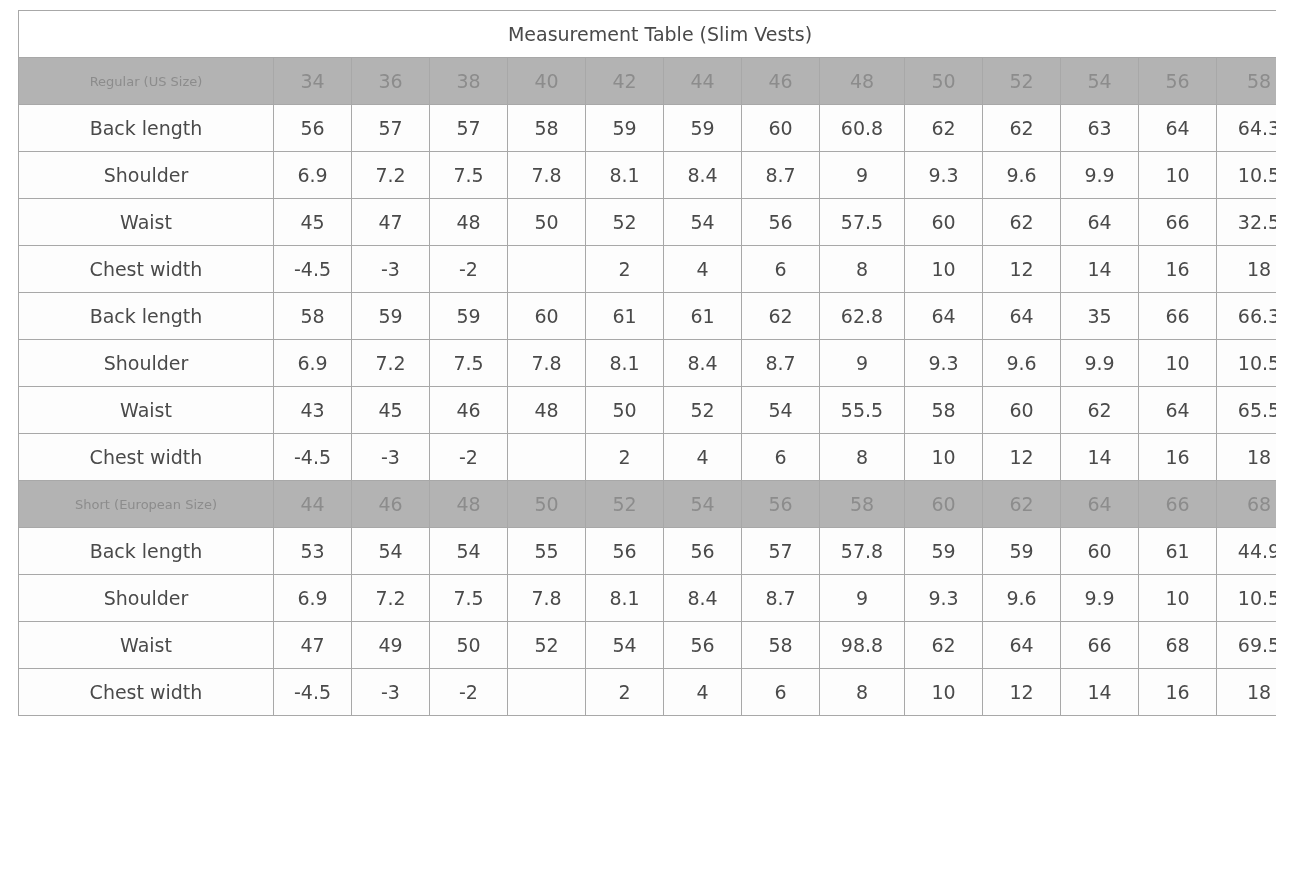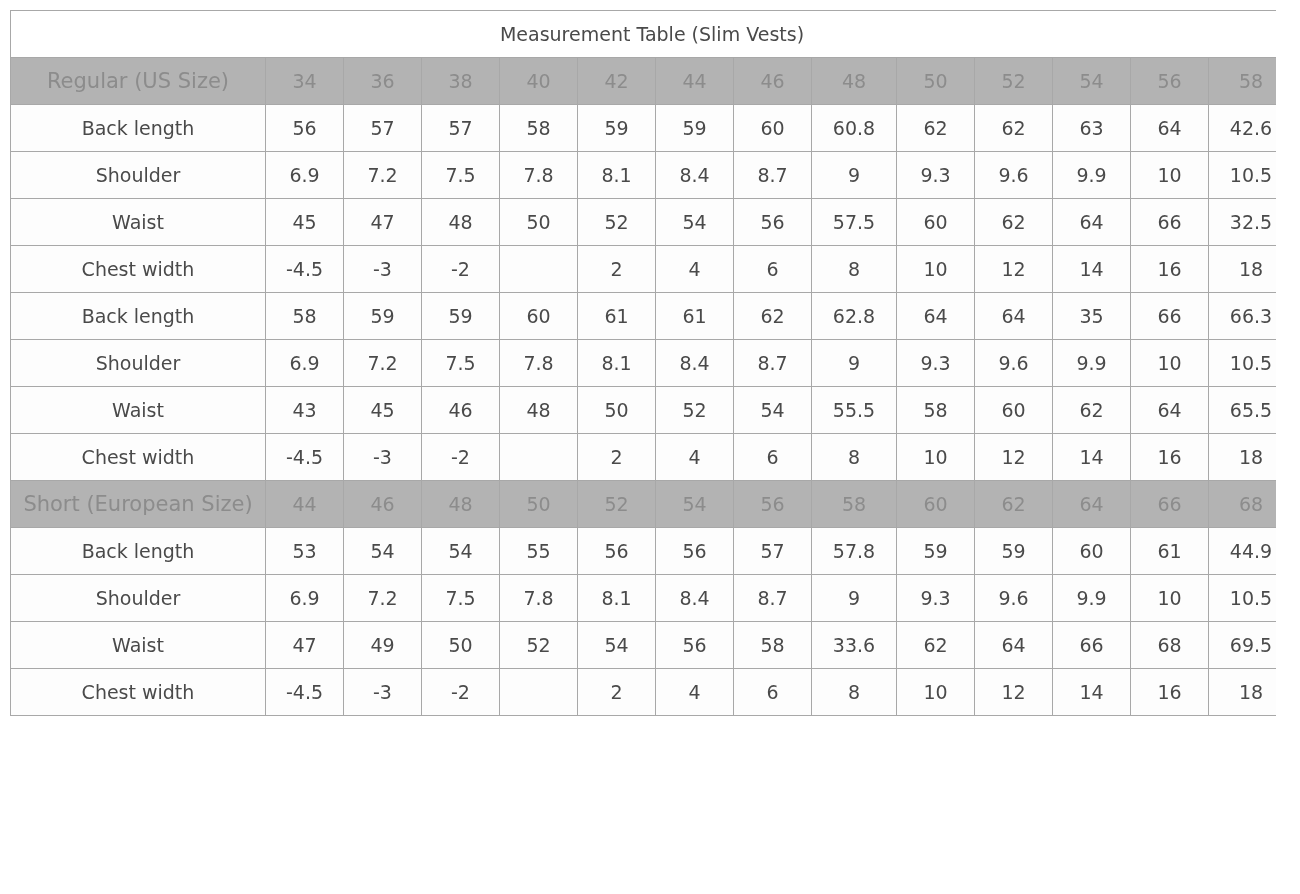--- a/index.html
+++ b/index.html
@@ -5,21 +5,21 @@
   html, body {
     margin: 0;
     padding: 0;
     background: #ffffff;
     font-family: "DejaVu Sans", "Liberation Sans", sans-serif;
   }
   #page {
     width: 1276px;
     height: 894px;
     box-sizing: border-box;
-    padding: 10px 10px 0 10px;
+    padding: 10px 10px 0 18px;
     background: #ffffff;
     overflow: hidden;
   }
   table.measure {
     border-collapse: collapse;
     width: 1280px;
     table-layout: fixed;
   }
   table.measure td, table.measure th {
     border: 1px solid #a8a8a8;
@@ -44,21 +44,21 @@
     background: #b3b3b3;
     color: #8c8c8c;
   }
   tr.data-row td {
     background: #fdfdfd;
   }
   td.label-cell {
     font-size: 19px;
   }
   tr.header-row td.label-cell {
-    font-size: 21px;
+    font-size: 13px;
   }
   col.label-col { width: 255px; }
   col.size-col  { width: 78px; }
   col.size-col-wide { width: 85px; }
 </style>
 </head>
 <body>
 
 <div id="page">
   <table class="measure">
@@ -105,21 +105,21 @@
           <td>57</td>
           <td>58</td>
           <td>59</td>
           <td>59</td>
           <td>60</td>
           <td>60.8</td>
           <td>62</td>
           <td>62</td>
           <td>63</td>
           <td>64</td>
-          <td>42.6</td>
+          <td>64.3</td>
         </tr>
         <tr class="data-row">
           <td class="label-cell">Shoulder</td>
           <td>6.9</td>
           <td>7.2</td>
           <td>7.5</td>
           <td>7.8</td>
           <td>8.1</td>
           <td>8.4</td>
           <td>8.7</td>
@@ -276,21 +276,21 @@
         </tr>
         <tr class="data-row">
           <td class="label-cell">Waist</td>
           <td>47</td>
           <td>49</td>
           <td>50</td>
           <td>52</td>
           <td>54</td>
           <td>56</td>
           <td>58</td>
-          <td>33.6</td>
+          <td>98.8</td>
           <td>62</td>
           <td>64</td>
           <td>66</td>
           <td>68</td>
           <td>69.5</td>
         </tr>
         <tr class="data-row">
           <td class="label-cell">Chest width</td>
           <td>-4.5</td>
           <td>-3</td>

